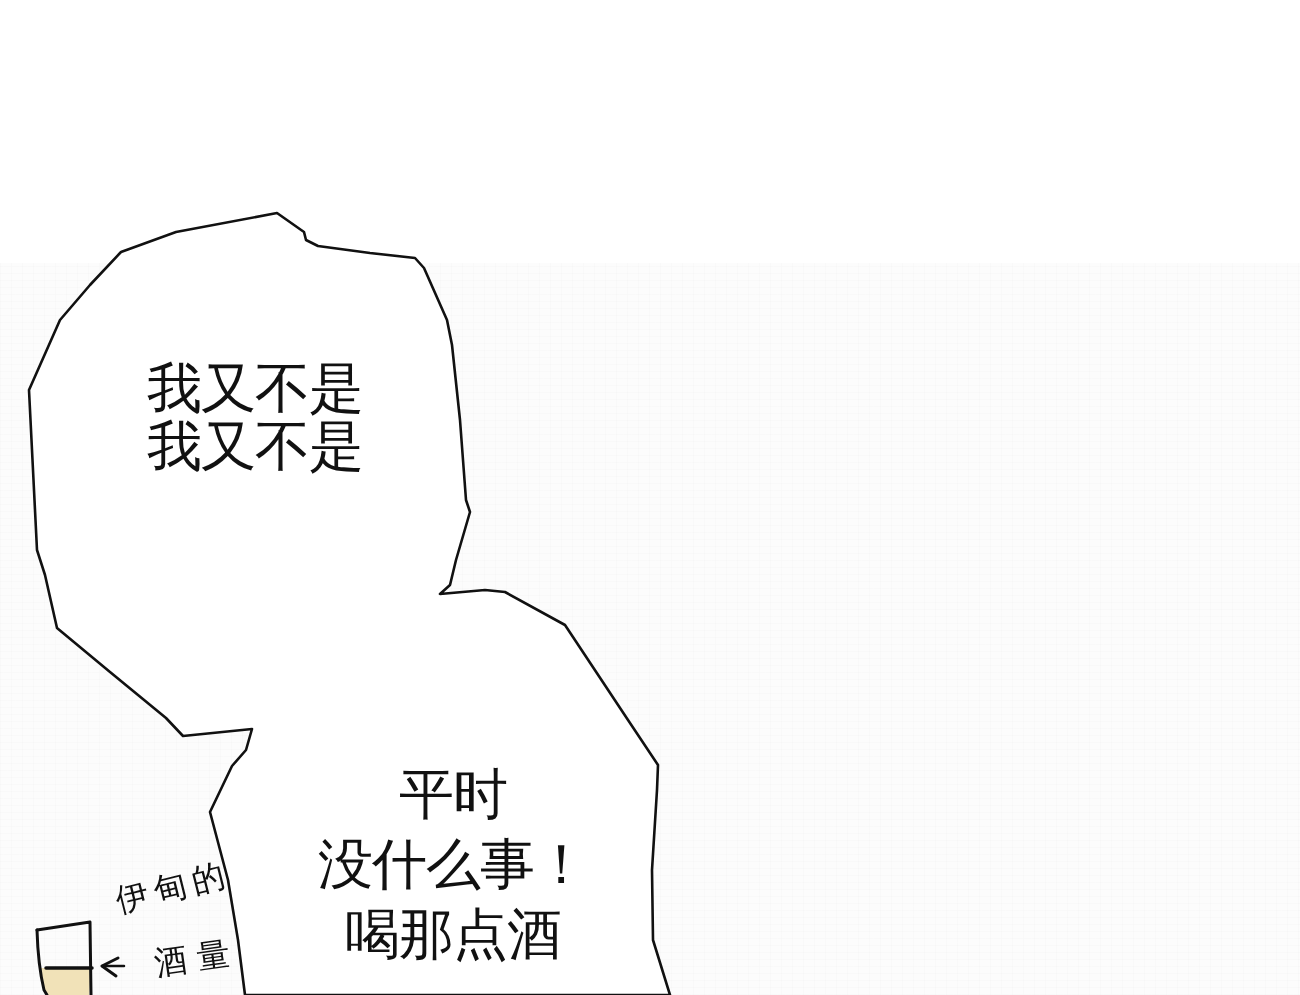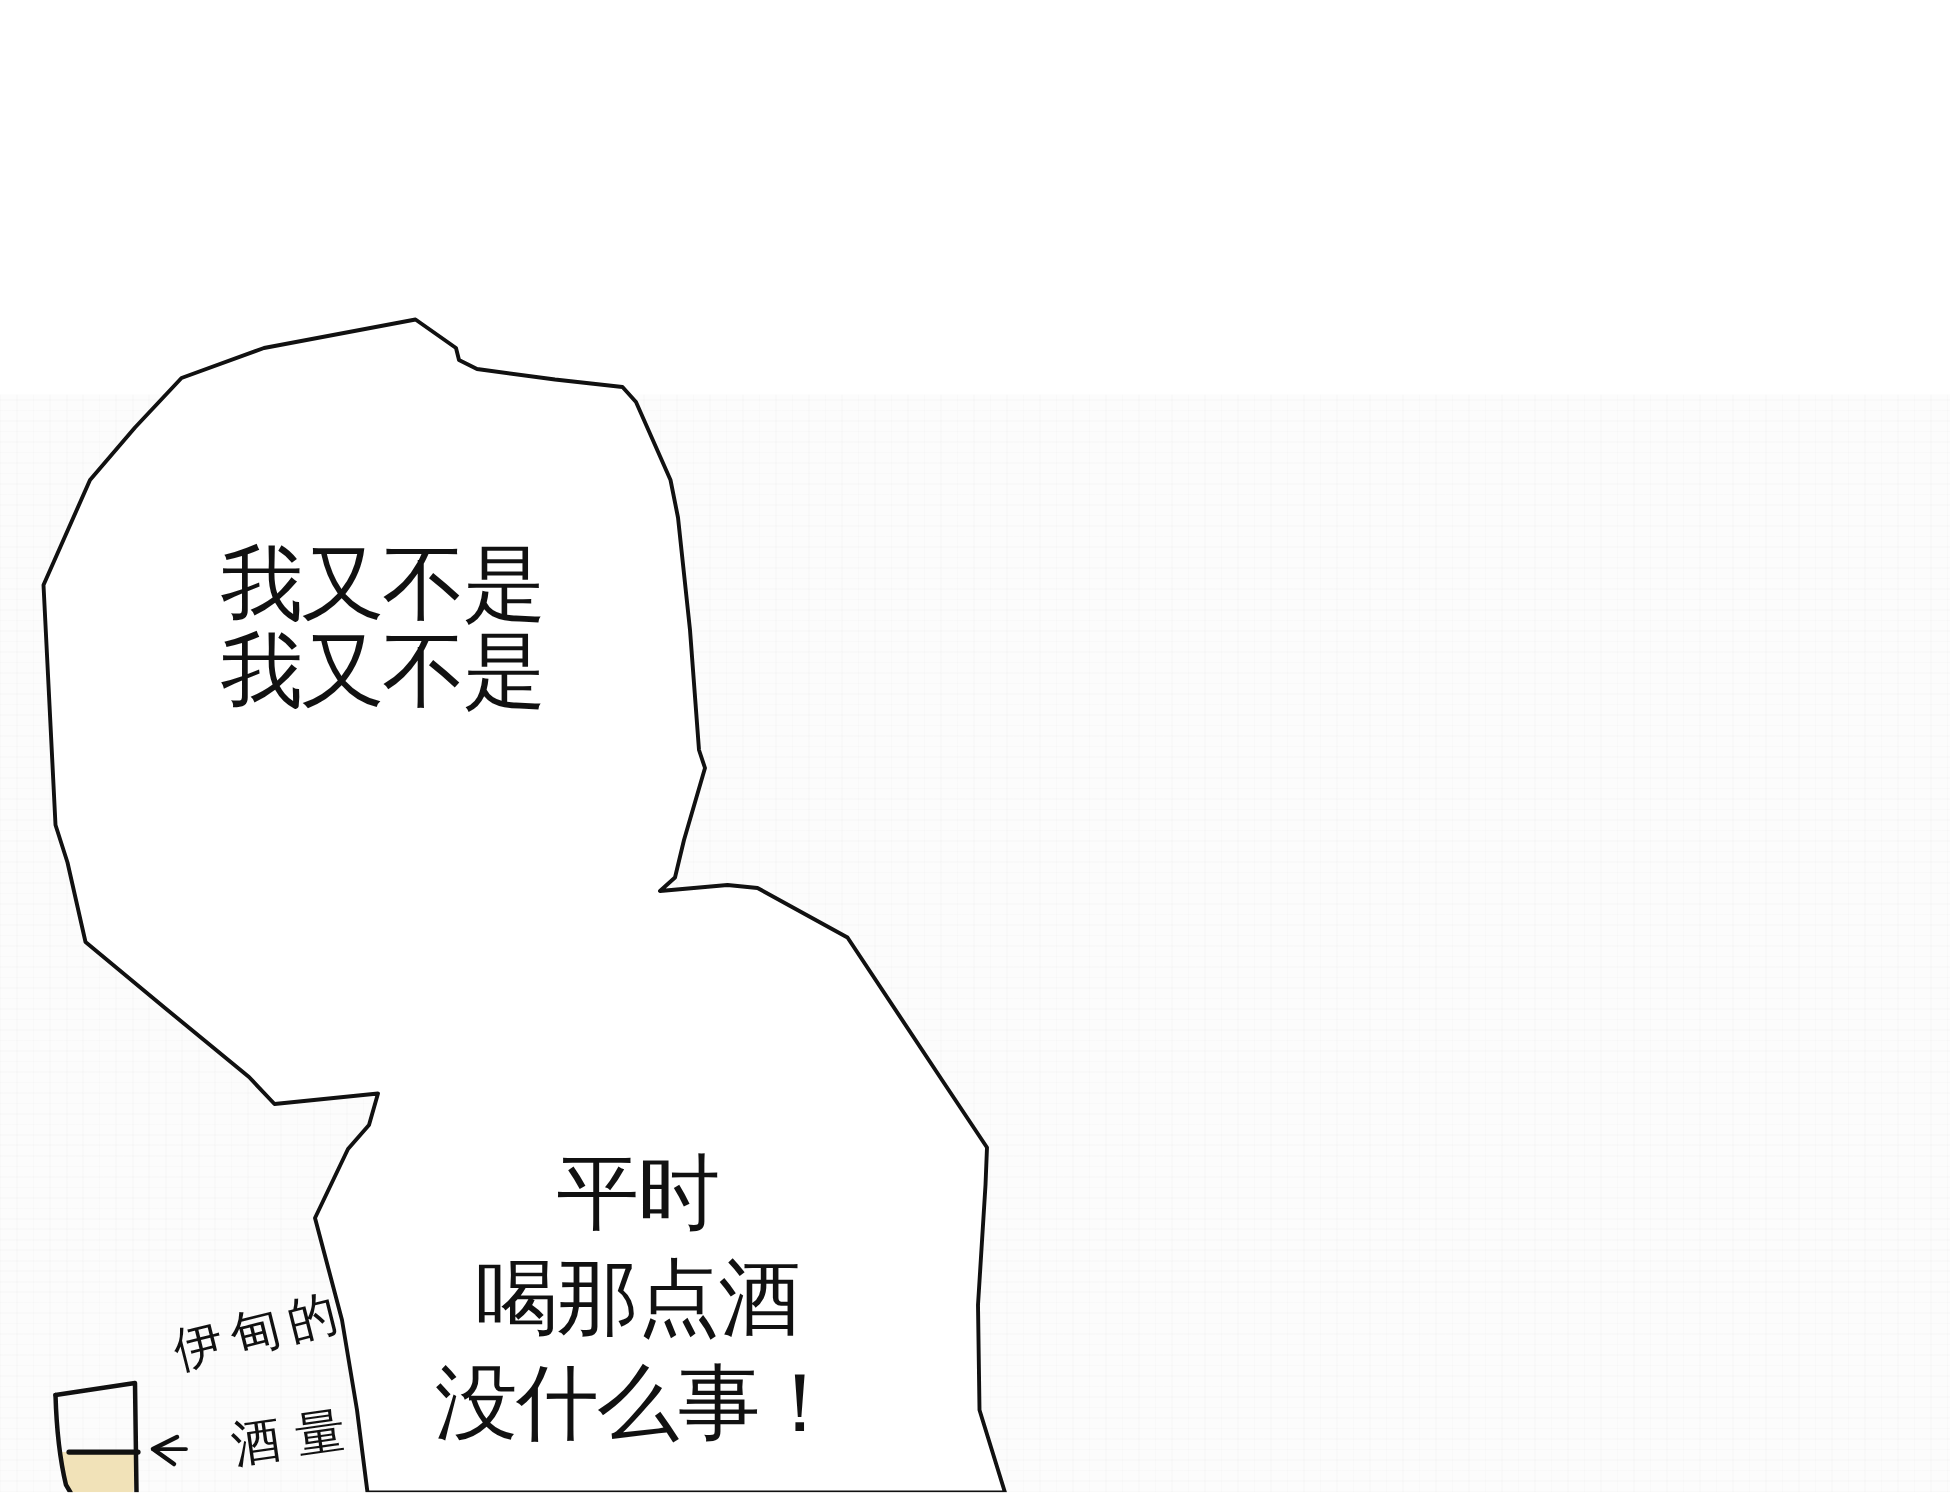--- a/index.html
+++ b/index.html
@@ -30,36 +30,36 @@
     }
     svg.bubble {
       position: absolute;
       left: 0;
       top: 0;
       width: 1300px;
       height: 995px;
     }
     .dialogue {
       position: absolute;
-      font-family: Liberation Sans, sans-serif;
+      font-family: Liberation Serif, serif;
       color: #111111;
       text-align: center;
       font-size: 55px;
       line-height: 58px;
       letter-spacing: -1px;
       white-space: nowrap;
     }
     .dialogue .line { display: block; }
     .d1 {
       left: 130px;
       top: 360px;
       width: 250px;
     }
     .d2 {
-      left: 280px;
+      left: 308px;
       top: 760px;
       width: 290px;
       line-height: 70px;
     }
     .d2 .line { transform: translateX(0); }
     .annotation {
       position: absolute;
       font-family: "DejaVu Sans", sans-serif;
       color: #111111;
       font-size: 33px;
@@ -98,22 +98,22 @@
     <path d="M121,252 L176,232 L277,213 L304,232 L306,240 L318,246 L370,253 L415,258 L424,268 L447,320 L452,345 L460,420 L466,500 L470,512 L456,560 L450,585 L440,594 L485,590 L505,592 L565,625 L628,720 L658,765 L657,790 L652,870 L653,940 L670,995 L245,995 L238,940 L228,880 L210,812 L232,766 L246,750 L252,729 L183,736 L166,718 L110,672 L57,628 L45,575 L37,550 L33,470 L29,390 L60,320 L90,285 Z" fill="#ffffff" stroke="#111111" stroke-width="2.6" stroke-linejoin="round"></path>
   </svg>
 
   <div class="dialogue d1">
     <span class="line">我又不是</span>
     <span class="line">我又不是</span>
   </div>
 
   <div class="dialogue d2">
     <span class="line">平时</span>
+    <span class="line">没什么事！</span>
     <span class="line">喝那点酒</span>
-    <span class="line">没什么事！</span>
   </div>
 
   <svg class="glass" viewBox="0 0 100 85">
     <path d="M13,58 L37,58 L63,58 L61,85 L20,85 Q14,78 13,58 Z" fill="#f1e2b8"></path>
     <path d="M9,20 Q10,55 16,80 L19,85" fill="none" stroke="#111111" stroke-width="3" stroke-linecap="round"></path>
     <path d="M9,20 L62,12 L63,85" fill="none" stroke="#111111" stroke-width="3" stroke-linecap="round" stroke-linejoin="round"></path>
     <path d="M18,58 L64,58" fill="none" stroke="#111111" stroke-width="3.5" stroke-linecap="round"></path>
     <g>
       <path d="M90,48 L74,56 L88,66" fill="none" stroke="#111111" stroke-width="3" stroke-linecap="round" stroke-linejoin="round"></path>
       <path d="M74,56 L96,56" fill="none" stroke="#111111" stroke-width="2.5" stroke-linecap="round"></path>

